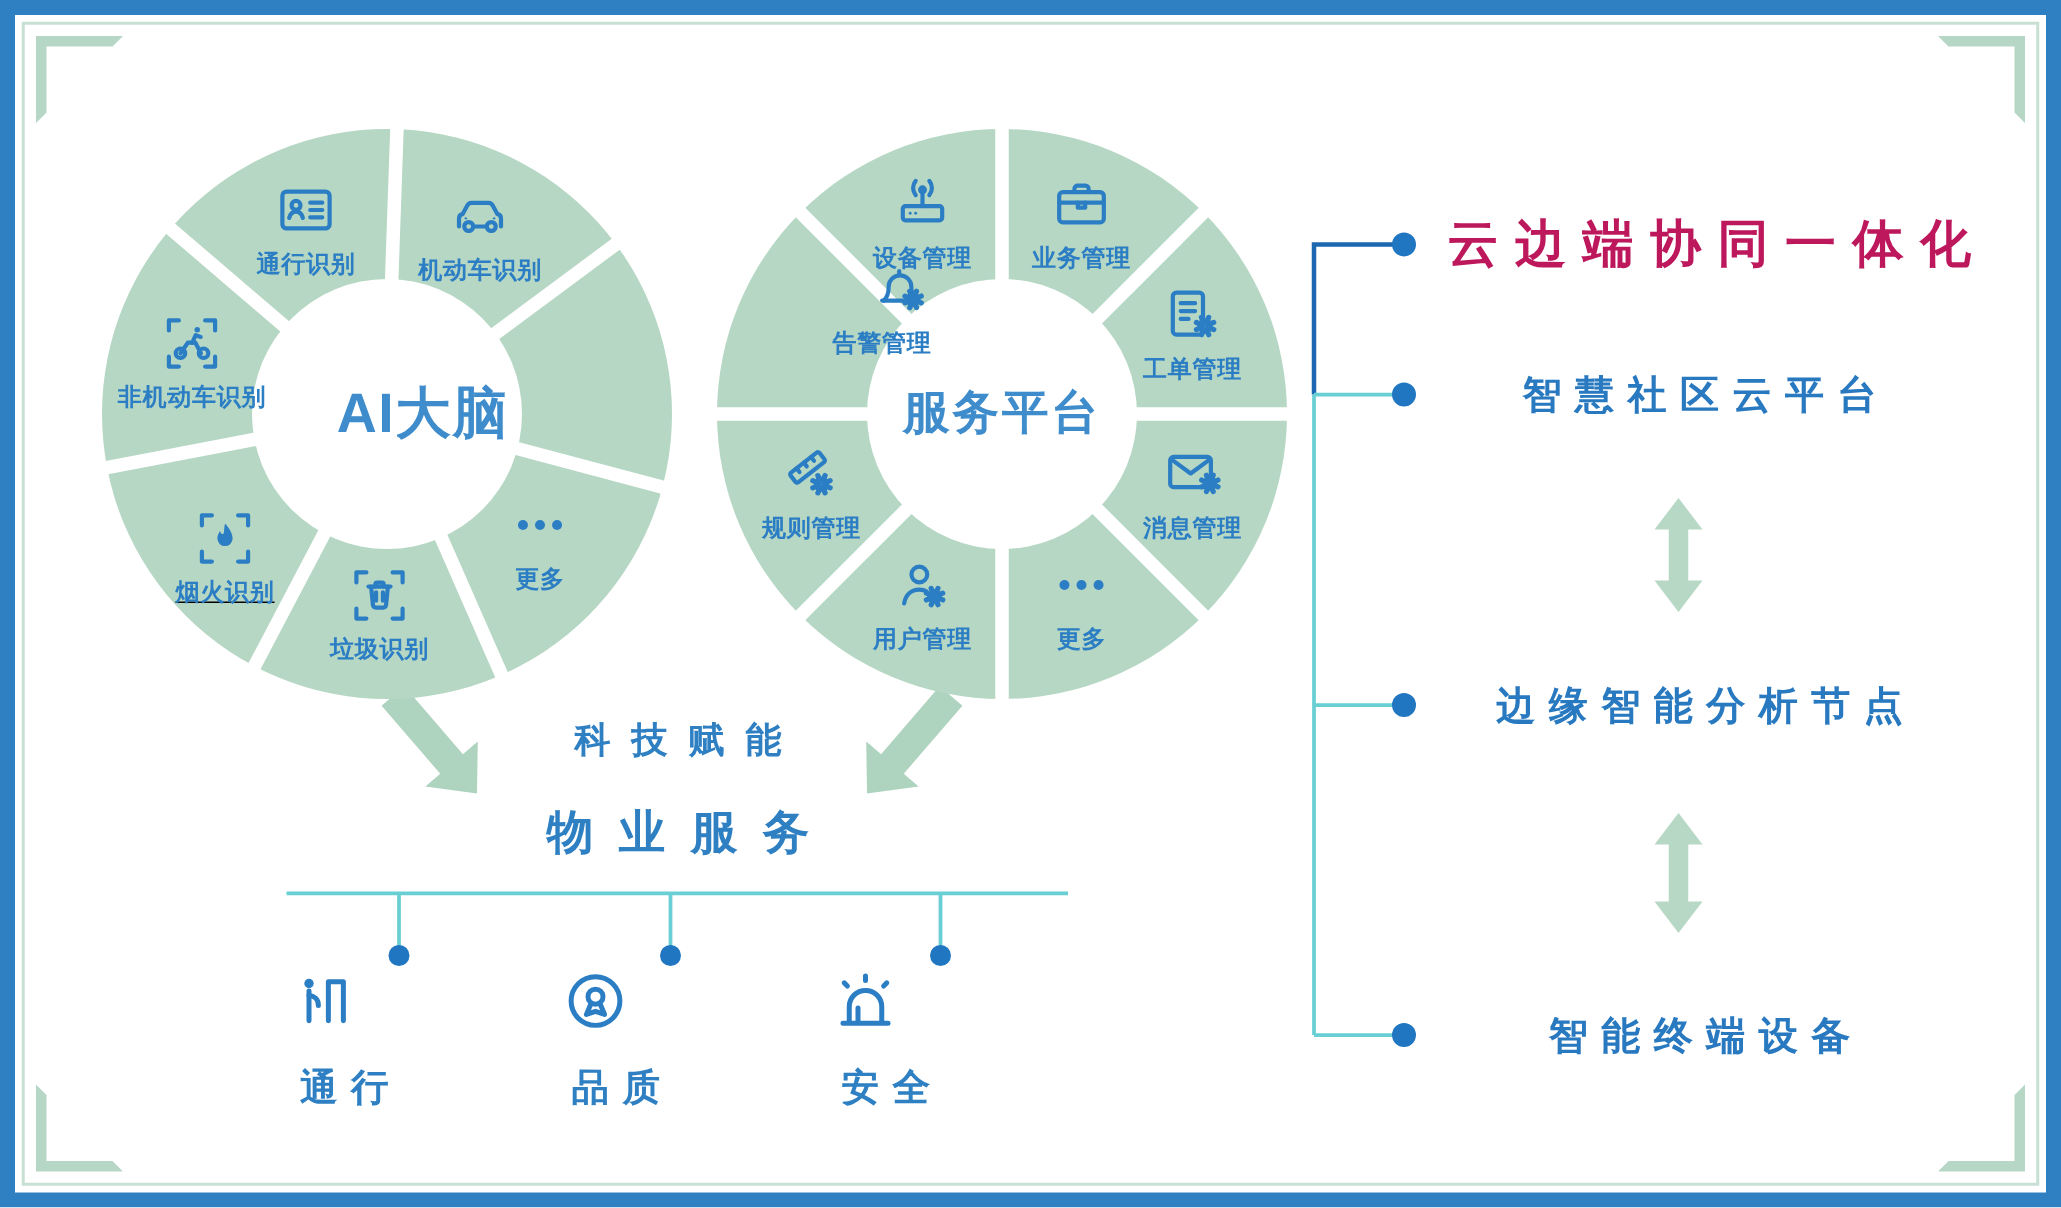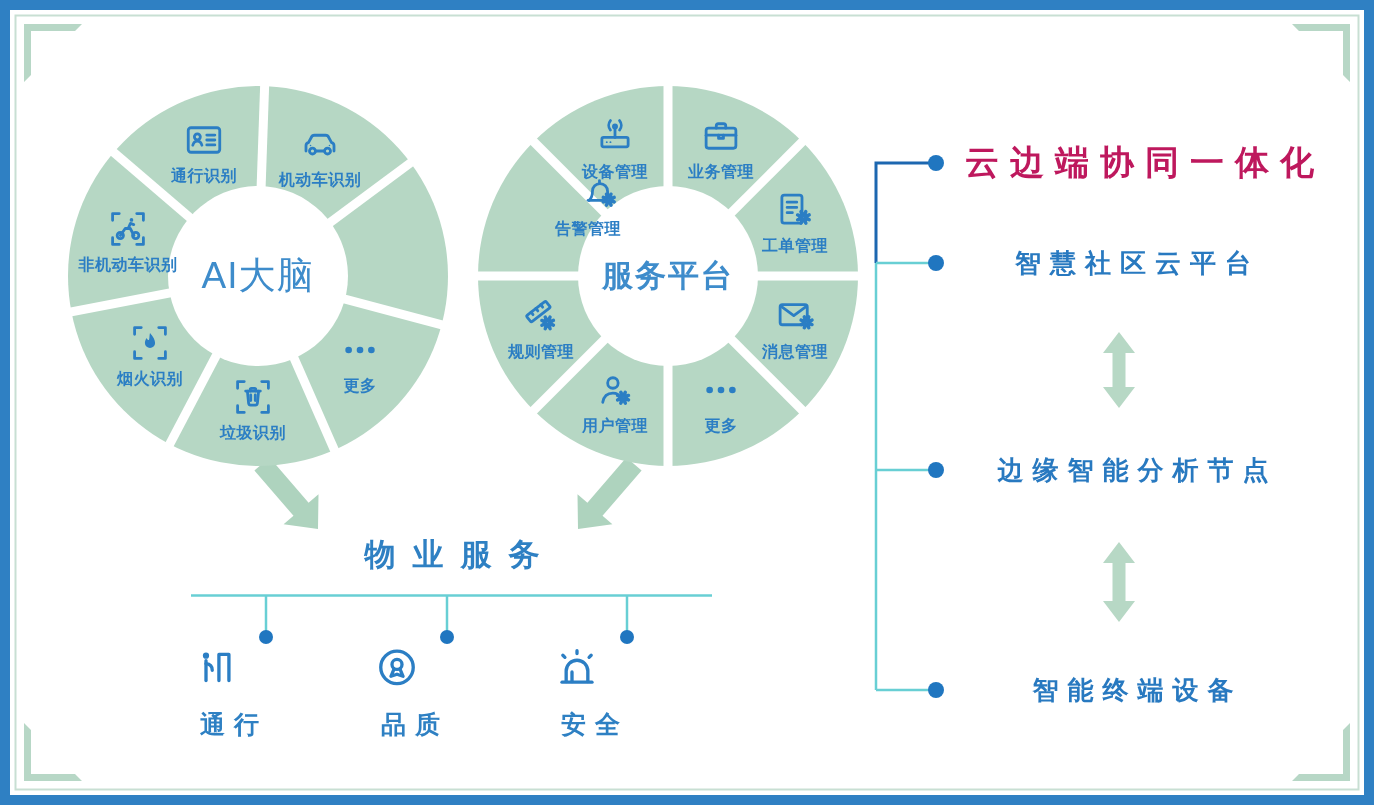--- a/index.html
+++ b/index.html
@@ -14,21 +14,21 @@
 
   
   .donut{position:absolute;width:400px;height:400px;top:76px;}
   #donut-left{left:58px;}
   #donut-right{left:468px;}
   .donut svg.ring{position:absolute;left:0;top:0;}
   .donut-center{
     position:absolute;left:200px;top:200px;transform:translate(-50%,-50%);
     color:#3e8ccb;text-align:center;white-space:nowrap;z-index:3;
   }
-  #donut-left .donut-center{font-size:37px;font-weight:400;letter-spacing:1px;}
+  #donut-left .donut-center{font-size:37px;font-weight:700;letter-spacing:1px;margin-left:24px;}
   #donut-right .donut-center{font-size:31px;font-weight:600;line-height:1.32;letter-spacing:2px;}
   .seg{
     position:absolute;transform:translate(-50%,-50%);width:160px;text-align:center;z-index:2;
   }
   .seg .seg-icon{display:block;height:44px;line-height:0;}
   .seg .seg-icon svg{display:inline-block;}
   .seg .seg-label{
     display:block;margin-top:3px;font-size:16px;font-weight:700;color:#2b7ec4;
     white-space:nowrap;letter-spacing:0.5px;
   }
@@ -132,21 +132,21 @@
         <div class="seg" style="left: 195px; top: 334px;">
           <span class="seg-icon"><svg width="42" height="42" viewBox="0 0 24 24" fill="none" stroke="#2b7ec4" stroke-width="1.6" stroke-linecap="round" stroke-linejoin="round">
               <path d="M7 3.2H3.2V7M17 3.2h3.8V7M20.8 17v3.8H17M7 20.8H3.2V17"></path>
               <path d="M7.8 8.6h8.4"></path>
               <path d="M10.4 8.6v-.8c0-.4.3-.7.7-.7h1.8c.4 0 .7.3.7.7v.8"></path>
               <path d="M8.8 8.6l.7 7c.1.6.5 1 1.1 1h2.8c.6 0 1-.4 1.1-1l.7-7"></path>
               <path d="M10.7 10.8v3.2M13.3 10.8v3.2"></path>
             </svg></span>
           <span class="seg-label">垃圾识别</span>
         </div>
-        <div class="seg" style="left: 92px; top: 280px;">
+        <div class="seg" style="left: 92px; top: 296px; text-decoration: underline;">
           <span class="seg-icon"><svg width="42" height="42" viewBox="0 0 24 24" fill="none" stroke="#2b7ec4" stroke-width="1.6" stroke-linecap="round" stroke-linejoin="round">
               <path d="M7 3.2H3.2V7M17 3.2h3.8V7M20.8 17v3.8H17M7 20.8H3.2V17"></path>
               <path d="M12 6.3c1.9 2.2 2.9 3.9 2.9 5.7a2.9 2.9 0 1 1-5.8 0c0-.9.3-1.9 1-2.9.3.9.8 1.3 1.3 1.2.4-1.1.2-2.3.6-4z" fill="#2b7ec4" stroke="none"></path>
             </svg></span>
           <span class="seg-label">烟火识别</span>
         </div>
         <div class="seg" style="left: 70px; top: 166px;">
           <span class="seg-icon"><svg width="42" height="42" viewBox="0 0 24 24" fill="none" stroke="#2b7ec4" stroke-width="1.6" stroke-linecap="round" stroke-linejoin="round">
               <path d="M7 3.2H3.2V7M17 3.2h3.8V7M20.8 17v3.8H17M7 20.8H3.2V17"></path>
               <circle cx="7.6" cy="15.7" r="1.8"></circle>
@@ -301,20 +301,21 @@
               <circle cx="12" cy="6.6" r=".9"></circle>
               <path d="M9.4 8.6A4.2 4.2 0 0 1 9.4 3.2"></path>
               <path d="M14.6 3.2a4.2 4.2 0 0 1 0 5.4"></path>
               <circle cx="7.3" cy="15.5" r=".55" fill="#2b7ec4" stroke="none"></circle>
               <circle cx="9.4" cy="15.5" r=".55" fill="#2b7ec4" stroke="none"></circle>
             </svg></span>
           <span class="seg-label">设备管理</span>
         </div>
       </div>
 
+    <div class="tagline">科技赋能</div>
     <div class="main-title">物业服务</div>
 
     <div id="services">
         <div class="service" style="left: 266px;">
           <span class="svc-icon"><svg width="50" height="50" viewBox="0 0 24 24" fill="none" stroke="#2b7ec4" stroke-width="1.6" stroke-linecap="round" stroke-linejoin="round">
               <circle cx="7.2" cy="5.6" r="1.5" fill="#2b7ec4" stroke="none"></circle>
               <path d="M7.2 8v9.5"></path>
               <path d="M7.2 9.4c1.9.2 3 1.4 3 3.2"></path>
               <path d="M13.4 17.5V5h4.8v12.5"></path>
             </svg></span>

